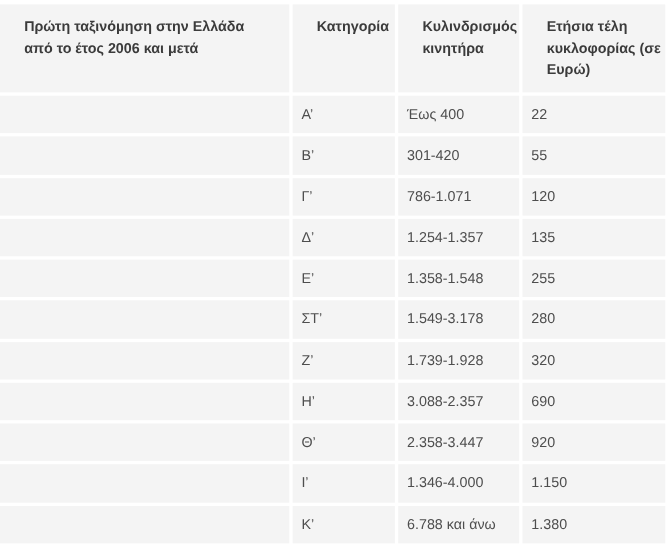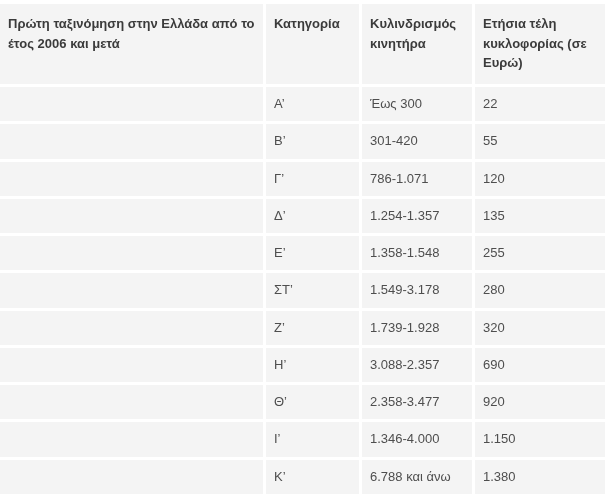--- a/index.html
+++ b/index.html
@@ -27,21 +27,21 @@
     box-sizing: border-box;
     background: #f4f4f4;
     text-align: left;
     vertical-align: top;
     font-size: 13px;
     overflow: hidden;
   }
   table.tax-table th {
     color: #3b3b3b;
     font-weight: 700;
-    padding: 10px 8px;
+    padding: 10px 22px;
     height: 80px;
     line-height: 1.5;
   }
   table.tax-table td {
     color: #4e4e4e;
     font-weight: 400;
     padding: 9px 8px;
     height: 34px;
     line-height: 1.25;
     white-space: nowrap;
@@ -67,21 +67,21 @@
         <th>Πρώτη ταξινόμηση στην Ελλάδα από το έτος 2006 και μετά</th>
         <th>Κατηγορία</th>
         <th>Κυλινδρισμός κινητήρα</th>
         <th>Ετήσια τέλη κυκλοφορίας (σε Ευρώ)</th>
       </tr>
     </thead>
     <tbody id="table-body">
         <tr>
           <td></td>
           <td>Α’</td>
-          <td>Έως 300</td>
+          <td>Έως 400</td>
           <td>22</td>
         </tr>
         <tr>
           <td></td>
           <td>Β’</td>
           <td>301-420</td>
           <td>55</td>
         </tr>
         <tr>
           <td></td>
@@ -115,21 +115,21 @@
         </tr>
         <tr>
           <td></td>
           <td>Η’</td>
           <td>3.088-2.357</td>
           <td>690</td>
         </tr>
         <tr>
           <td></td>
           <td>Θ’</td>
-          <td>2.358-3.477</td>
+          <td>2.358-3.447</td>
           <td>920</td>
         </tr>
         <tr>
           <td></td>
           <td>Ι’</td>
           <td>1.346-4.000</td>
           <td>1.150</td>
         </tr>
         <tr>
           <td></td>

